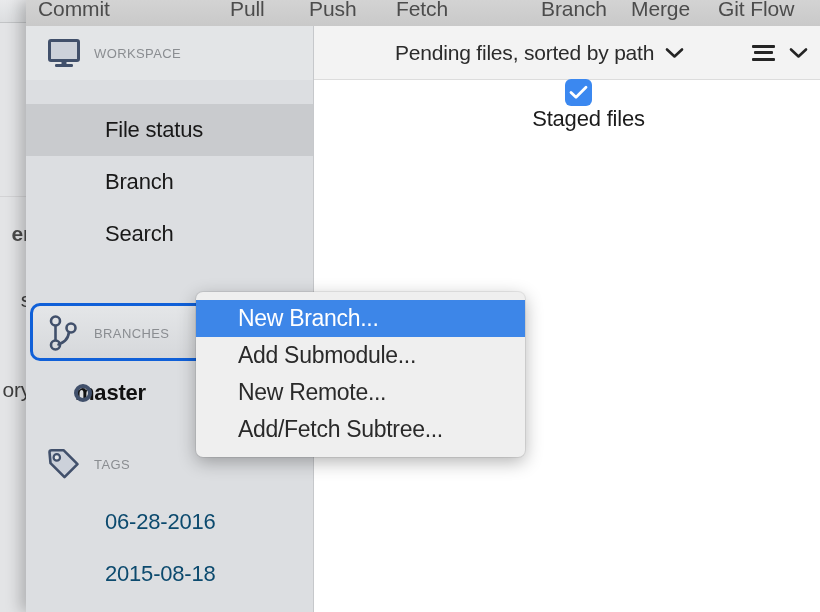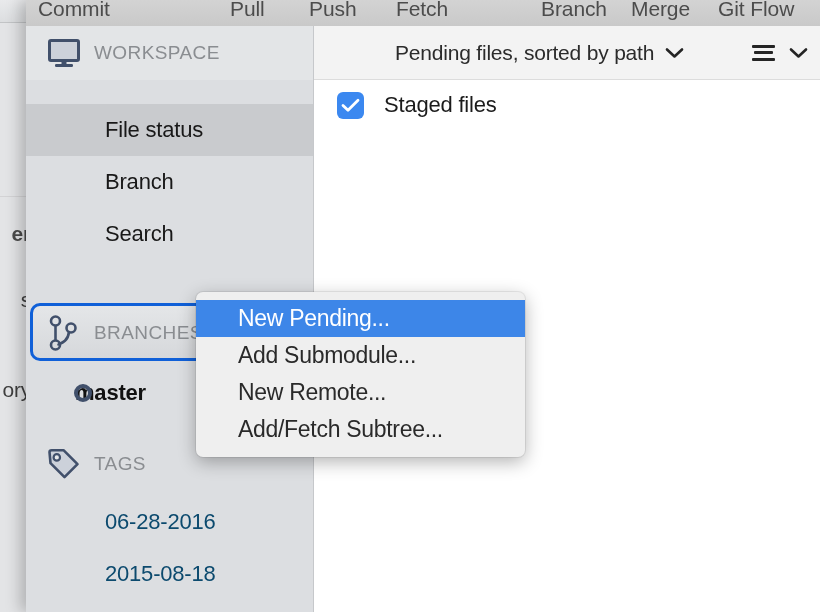--- a/index.html
+++ b/index.html
@@ -112,21 +112,21 @@
   }
   .sidebar-header.plain { background: transparent; }
   .sh-icon {
     width: 44px;
     display: flex;
     justify-content: center;
     align-items: center;
     margin-left: 16px;
   }
   .sh-label {
-    font-size: 19px;
+    font-size: 13px;
     color: #8a8d91;
     letter-spacing: 0.4px;
     margin-left: 8px;
     white-space: nowrap;
   }
 
   .nav-item {
     position: absolute;
     left: 0;
     width: 287px;
@@ -263,20 +263,21 @@
   .staged-row {
     position: absolute;
     left: 0;
     top: 53px;
     width: 506px;
     height: 52px;
     display: flex;
     align-items: center;
     padding-left: 23px;
     box-sizing: border-box;
+    flex-direction: column;
   }
   .checkbox {
     width: 27px;
     height: 27px;
     border-radius: 6px;
     background: #3b88f0;
     display: flex;
     align-items: center;
     justify-content: center;
     flex: none;
@@ -438,19 +439,19 @@
             <path d="M2 7.5 L7 12.3 L17 2.2" fill="none" stroke="#ffffff" stroke-width="2.8" stroke-linecap="round" stroke-linejoin="round"></path>
           </svg>
         </span>
         <span class="staged-label">Staged files</span>
       </div>
     </div>
 
   </div>
 
   <div class="context-menu">
-    <div class="menu-item highlighted">New Pending...</div>
+    <div class="menu-item highlighted">New Branch...</div>
     <div class="menu-item">Add Submodule...</div>
     <div class="menu-item">New Remote...</div>
     <div class="menu-item">Add/Fetch Subtree...</div>
   </div>
 
 </div>
 
 </body></html>

